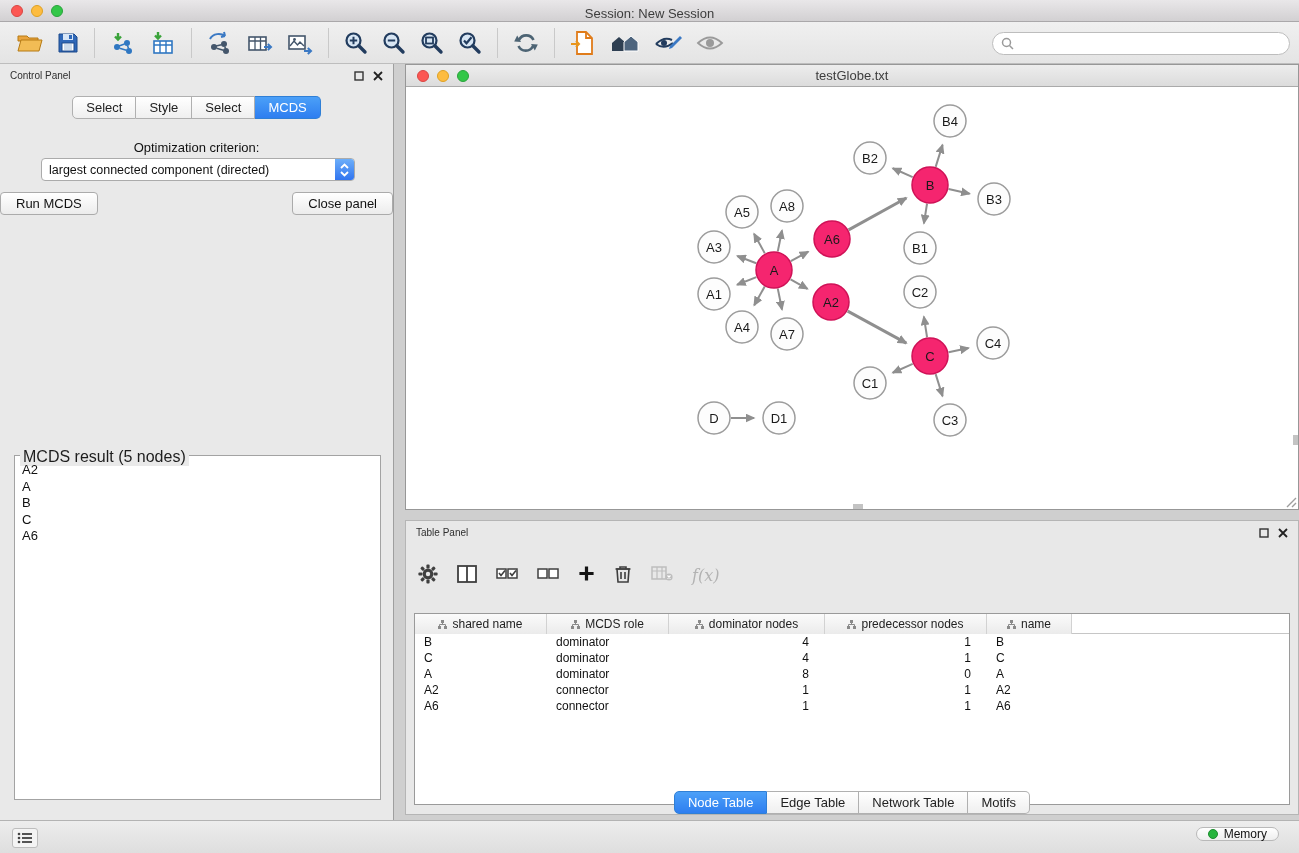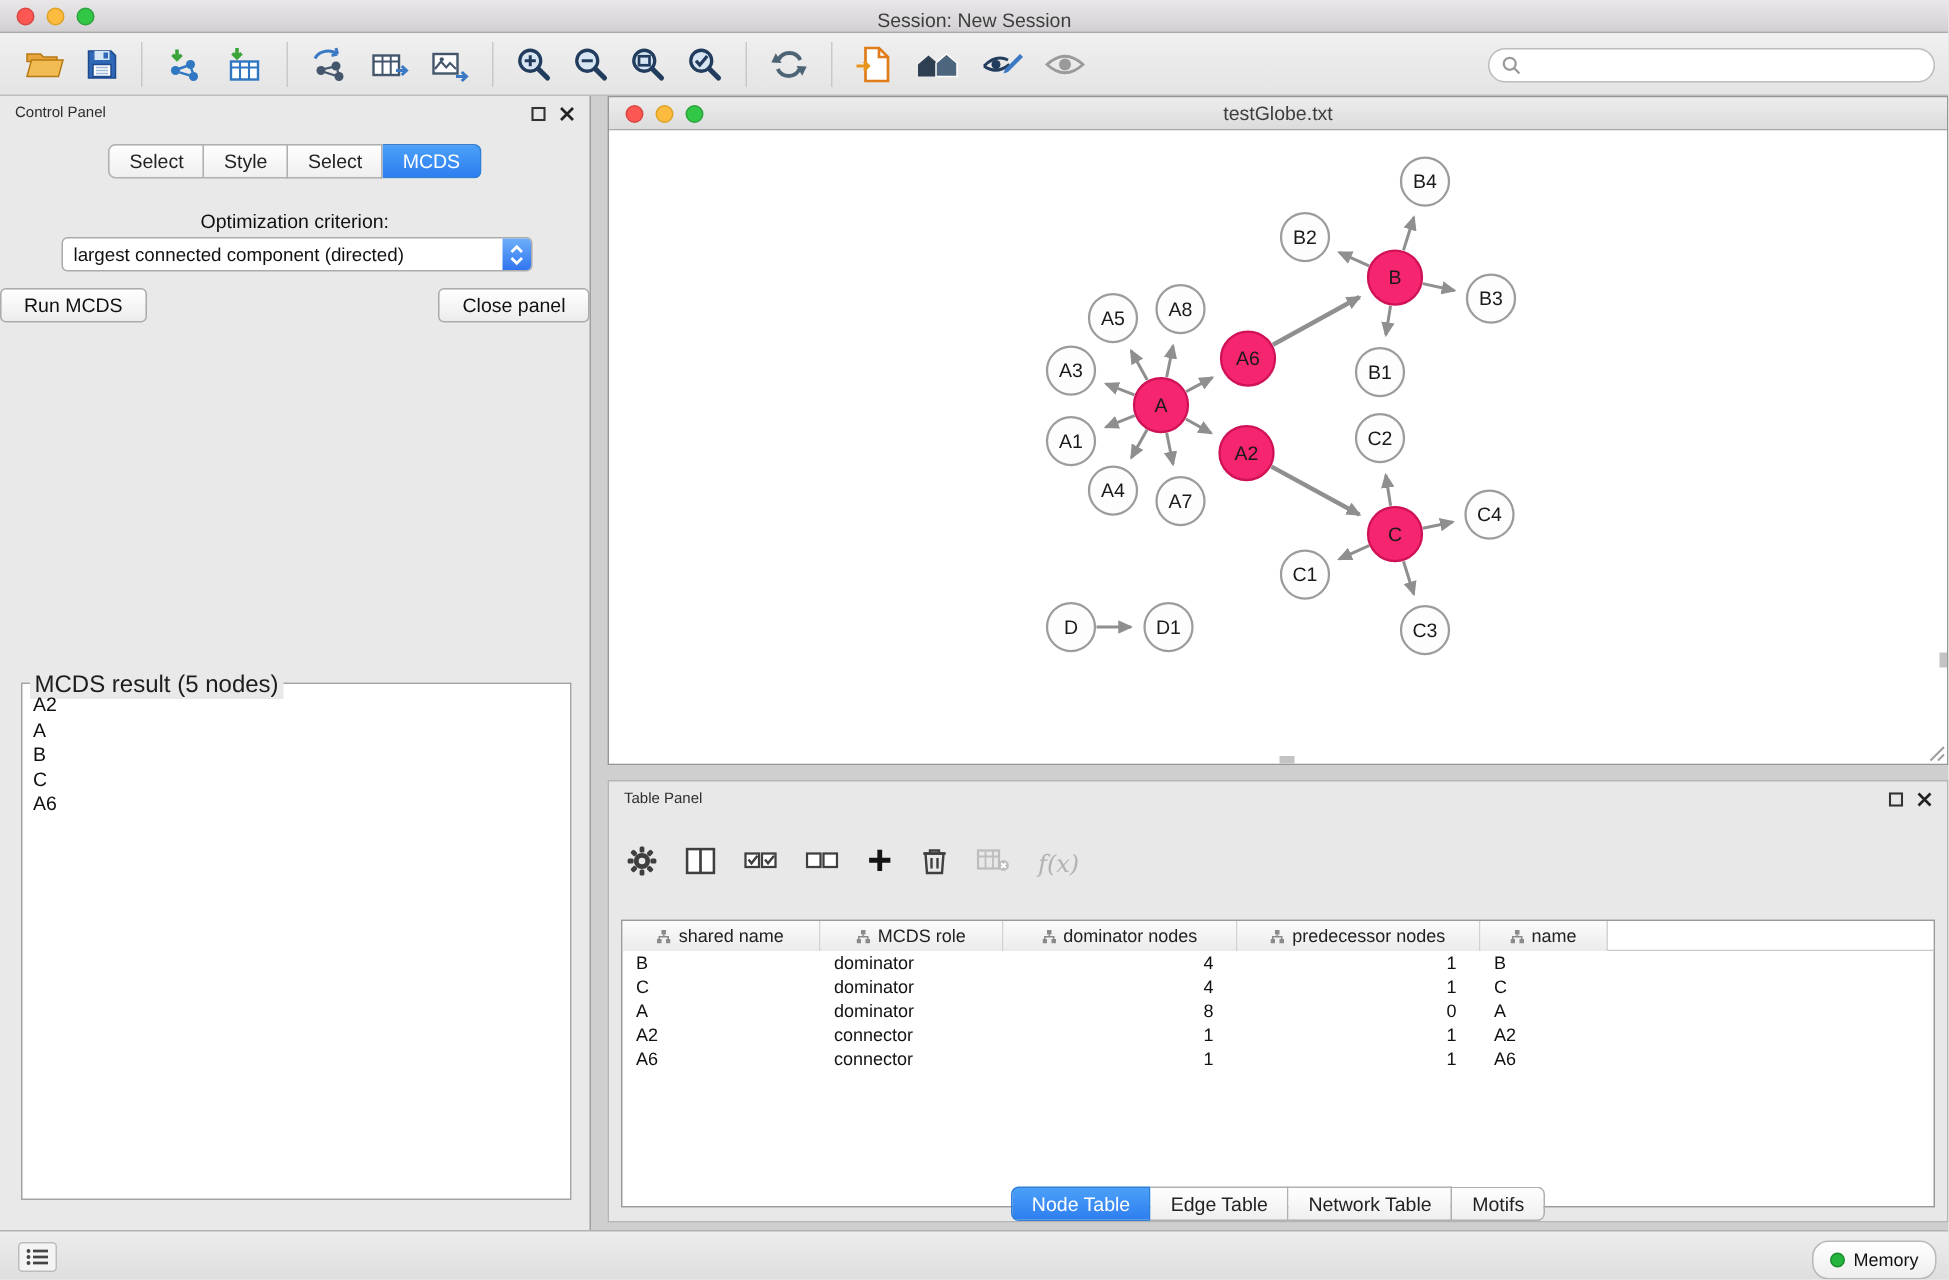--- a/index.html
+++ b/index.html
@@ -83,21 +83,21 @@
   .td { font-size:12px; color:#111; height:16px; line-height:16px; white-space:nowrap; overflow:hidden; }
   .td.left { text-align:left; padding-left:9px; }
   .td.right { text-align:right; padding-right:16px; }
   .tbl-tabs { position:absolute; left:0; right:0; top:270px; display:flex; justify-content:center; }
 
   
   .statusbar { position:absolute; left:0; top:820px; width:1299px; height:33px;
     background:linear-gradient(#ededed,#dedede); border-top:1px solid #b3b3b3; }
   .status-left { position:absolute; left:12px; top:7px; width:26px; height:20px;
     border:1px solid #bdbdbd; border-radius:3px; background:#f4f4f4; display:flex; align-items:center; justify-content:center; }
-  .memory-btn { position:absolute; right:8px; top:6px; height:26px; border-radius:11px;
+  .memory-btn { position:absolute; right:20px; top:6px; height:14px; border-radius:11px;
     border:1px solid #b9b9b9; background:linear-gradient(#ffffff,#eeeeee);
     display:flex; align-items:center; padding:0 11px; gap:6px; font-size:12px; color:#111; }
   .memory-dot { width:10px; height:10px; border-radius:50%; background:#27b43e; border:1px solid #1d8c2f; }
 </style>
 </head>
 <body>
 
 <div class="app">
 
   <div class="titlebar">

